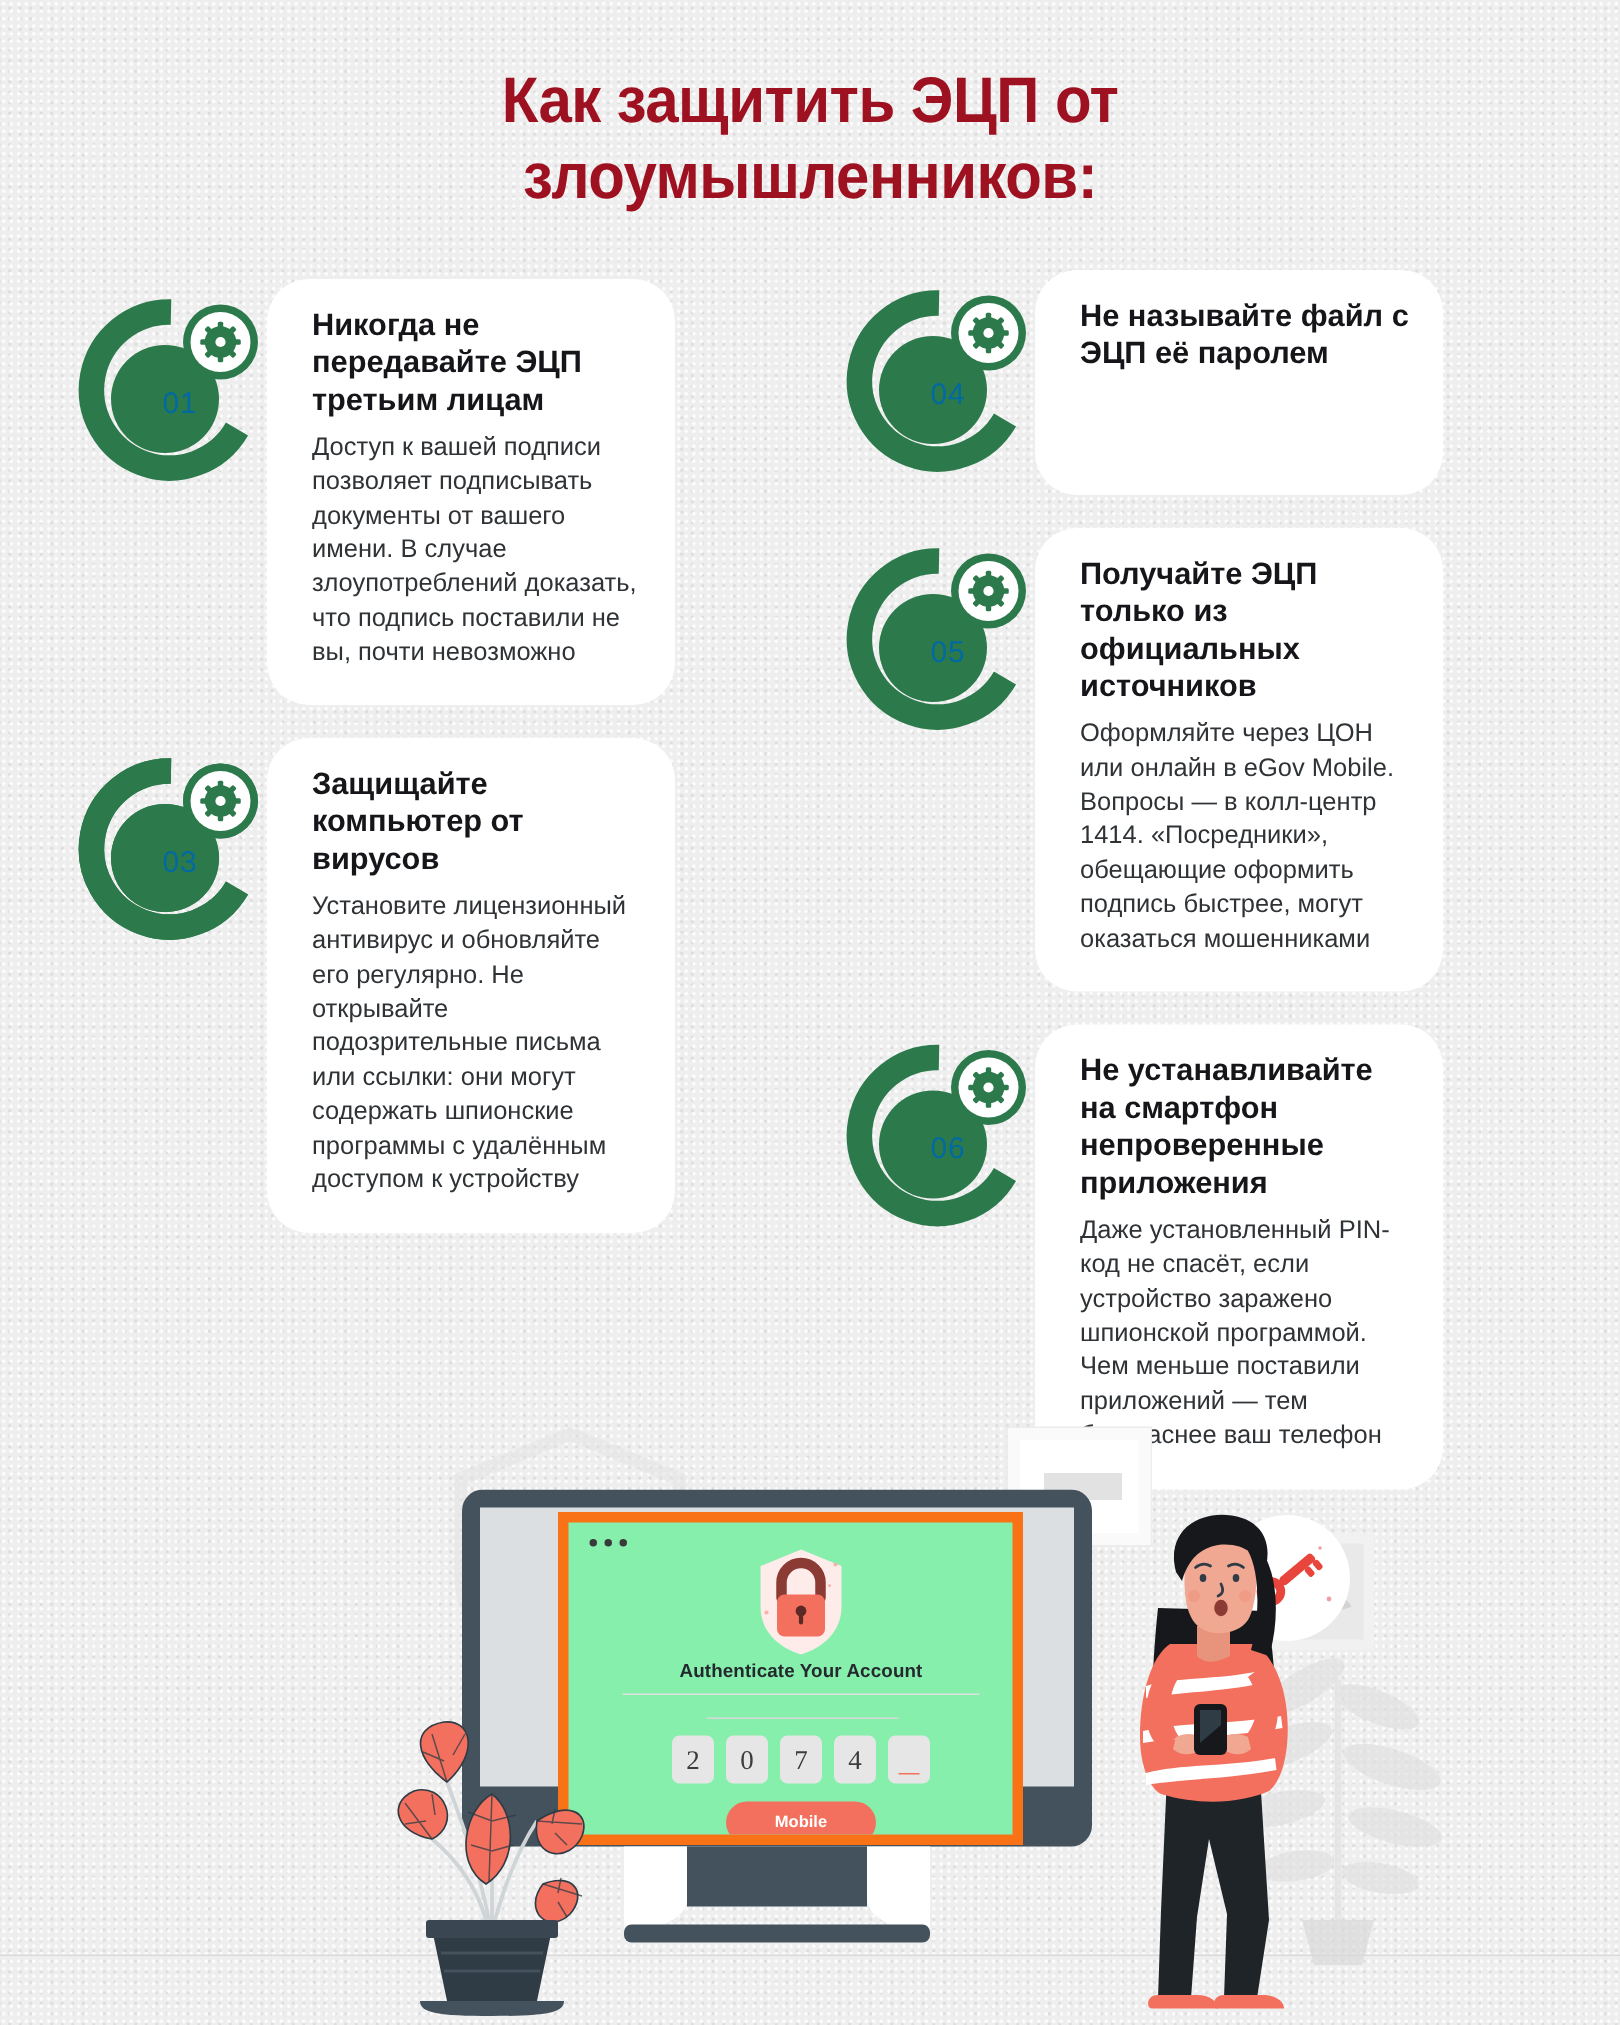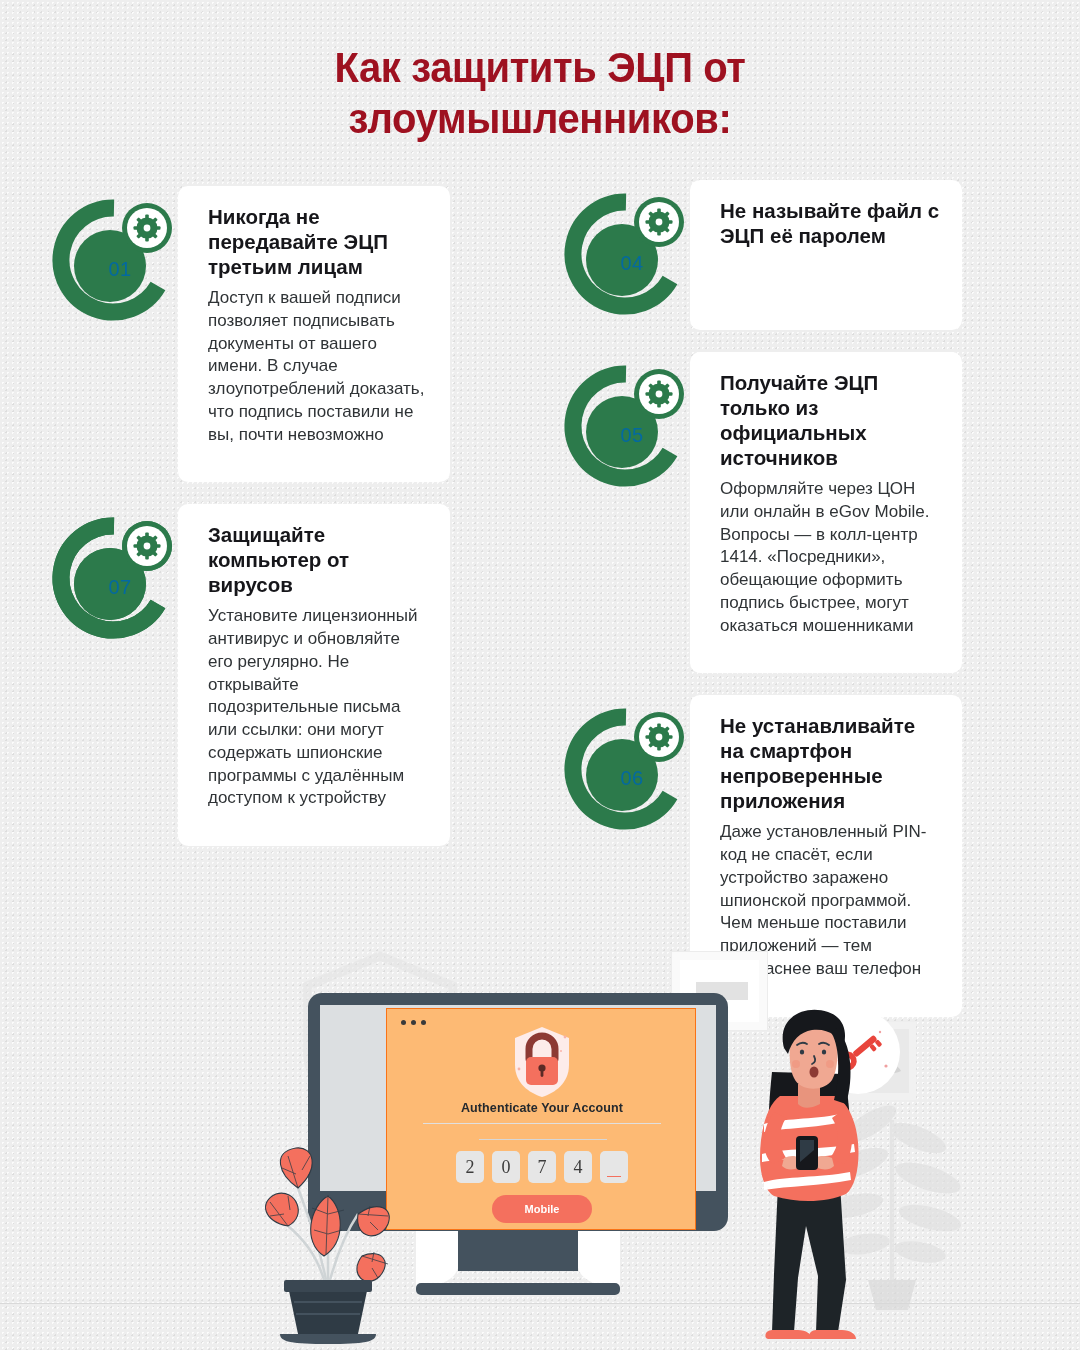--- a/index.html
+++ b/index.html
@@ -48,22 +48,22 @@
   .card-wrap {
     position: relative;
     margin-bottom: 22px;
   }
 
   .card {
     position: relative;
     margin-left: 130px;
     width: 272px;
     background: #ffffff;
-    border-radius: 10px;
-    padding: 18px 22px 36px 30px;
+    border-radius: 28px;
+    padding: 18px 22px 24px 30px;
     min-height: 150px;
   }
   .card-title {
     font-size: 20.5px;
     font-weight: 700;
     color: #16161a;
     line-height: 1.22;
     margin-bottom: 8px;
   }
   .card-body {
@@ -148,26 +148,26 @@
 
   
   .plant { position: absolute; left: 258px; top: 200px; }
 
   
   .person { position: absolute; left: 728px; top: 78px; }
 
   
   .screen {
     position: absolute;
-    left: 386px;
+    left: 372px;
     top: 78px;
     width: 310px;
     height: 222px;
-    background: #fdba74;
-    border: 1px solid #f97316;
+    background: #86efac;
+    border: 7px solid #f97316;
     overflow: hidden;
   }
   .dots { position: absolute; left: 14px; top: 11px; display: flex; gap: 5px; }
   .dots i { width: 5px; height: 5px; border-radius: 50%; background: #3a3a3a; display: block; }
 
   .lock-wrap { position: absolute; left: 0; top: 16px; width: 310px; text-align: center; }
   .auth-title {
     position: absolute; left: 0; top: 92px; width: 310px;
     text-align: center;
     font-size: 12.5px; font-weight: 700; color: #24292e; letter-spacing: .1px;
@@ -282,21 +282,21 @@
             <rect x="8.5" y="-1.8" width="5" height="3.6" rx="1"></rect>
             <rect x="-1.8" y="-13.5" width="3.6" height="5" rx="1" transform="rotate(45)"></rect>
             <rect x="-1.8" y="8.5" width="3.6" height="5" rx="1" transform="rotate(45)"></rect>
             <rect x="-13.5" y="-1.8" width="5" height="3.6" rx="1" transform="rotate(45)"></rect>
             <rect x="8.5" y="-1.8" width="5" height="3.6" rx="1" transform="rotate(45)"></rect>
           </g>
           <circle r="3.4" fill="#ffffff"></circle>
         </g>
       </svg>
       <div class="badge-num">
-        <span>07</span>
+        <span>03</span>
       </div>
     </div>
     <div class="card">
       <div class="card-title">Защищайте компьютер от вирусов</div>
       <div class="card-body">Установите лицензионный антивирус и обновляйте его регулярно. Не открывайте подозрительные письма или ссылки: они могут содержать шпионские программы с удалённым доступом к устройству</div>
     </div>
   </div>
 
 </div>
 

